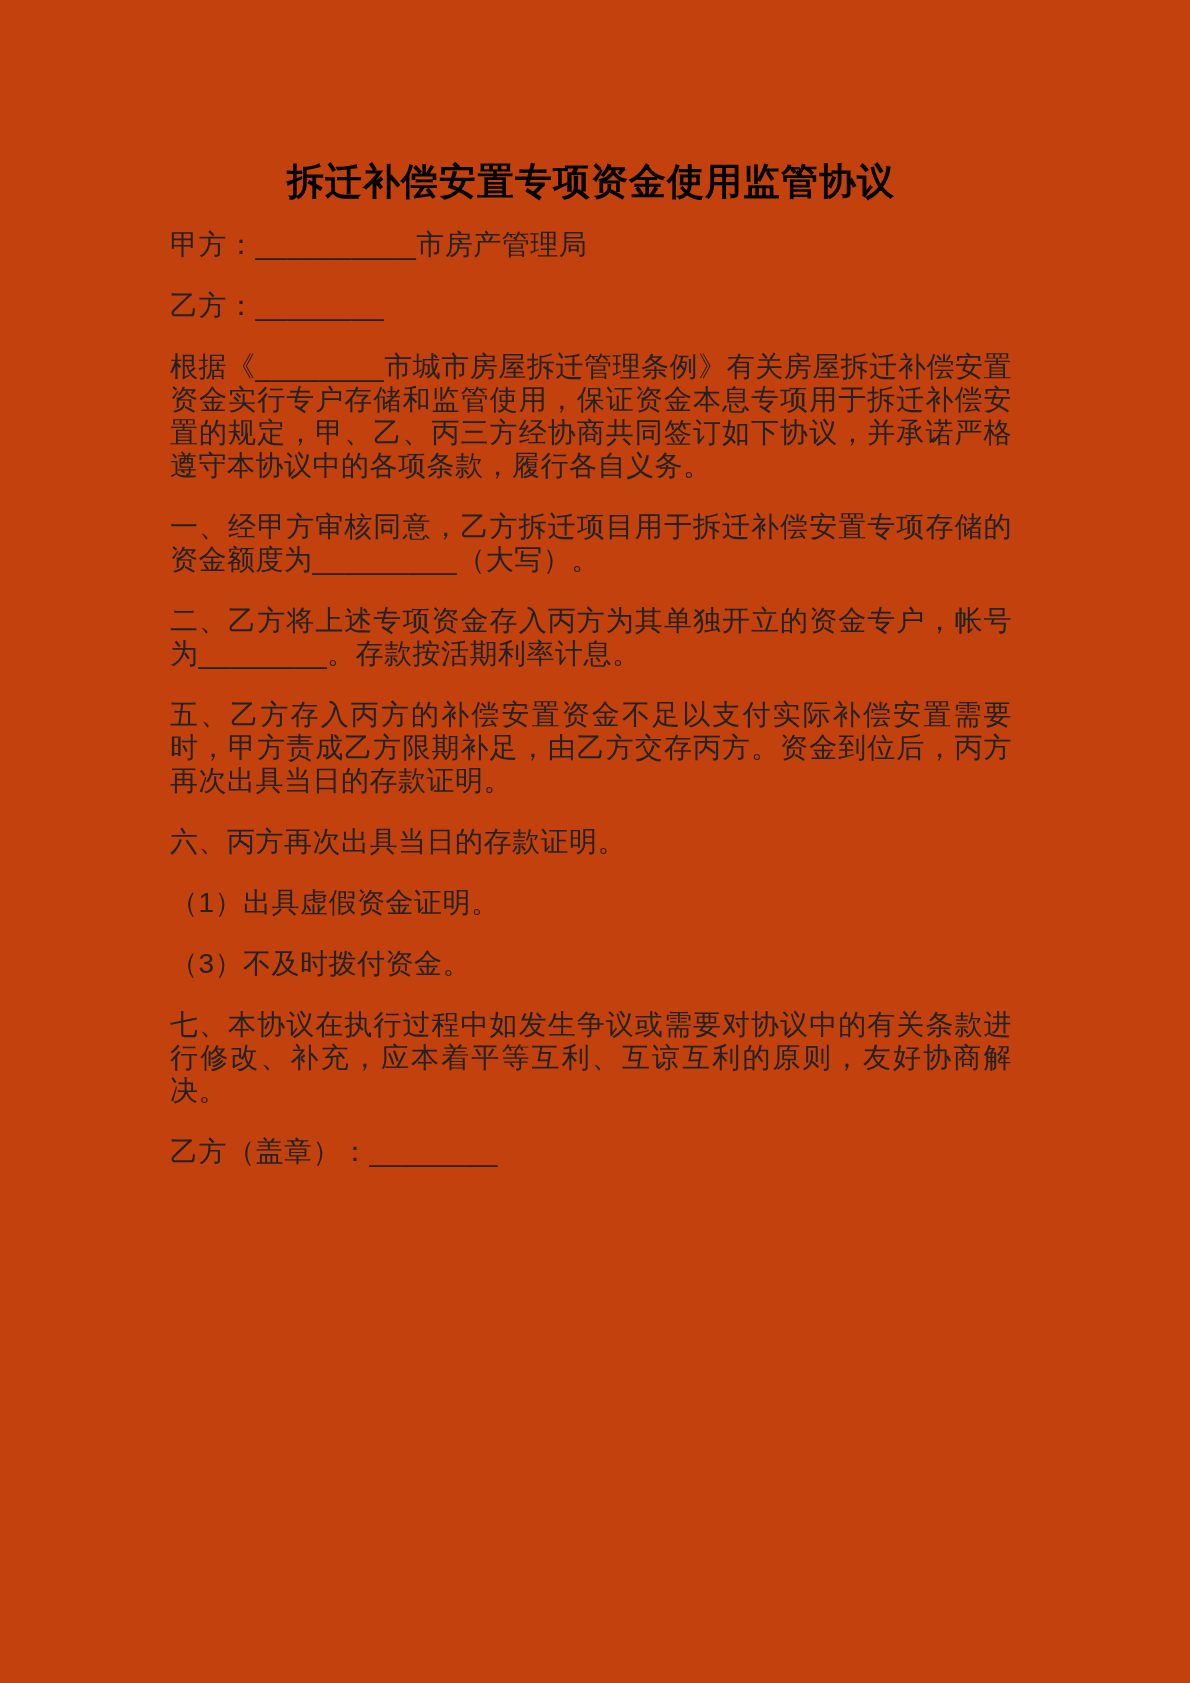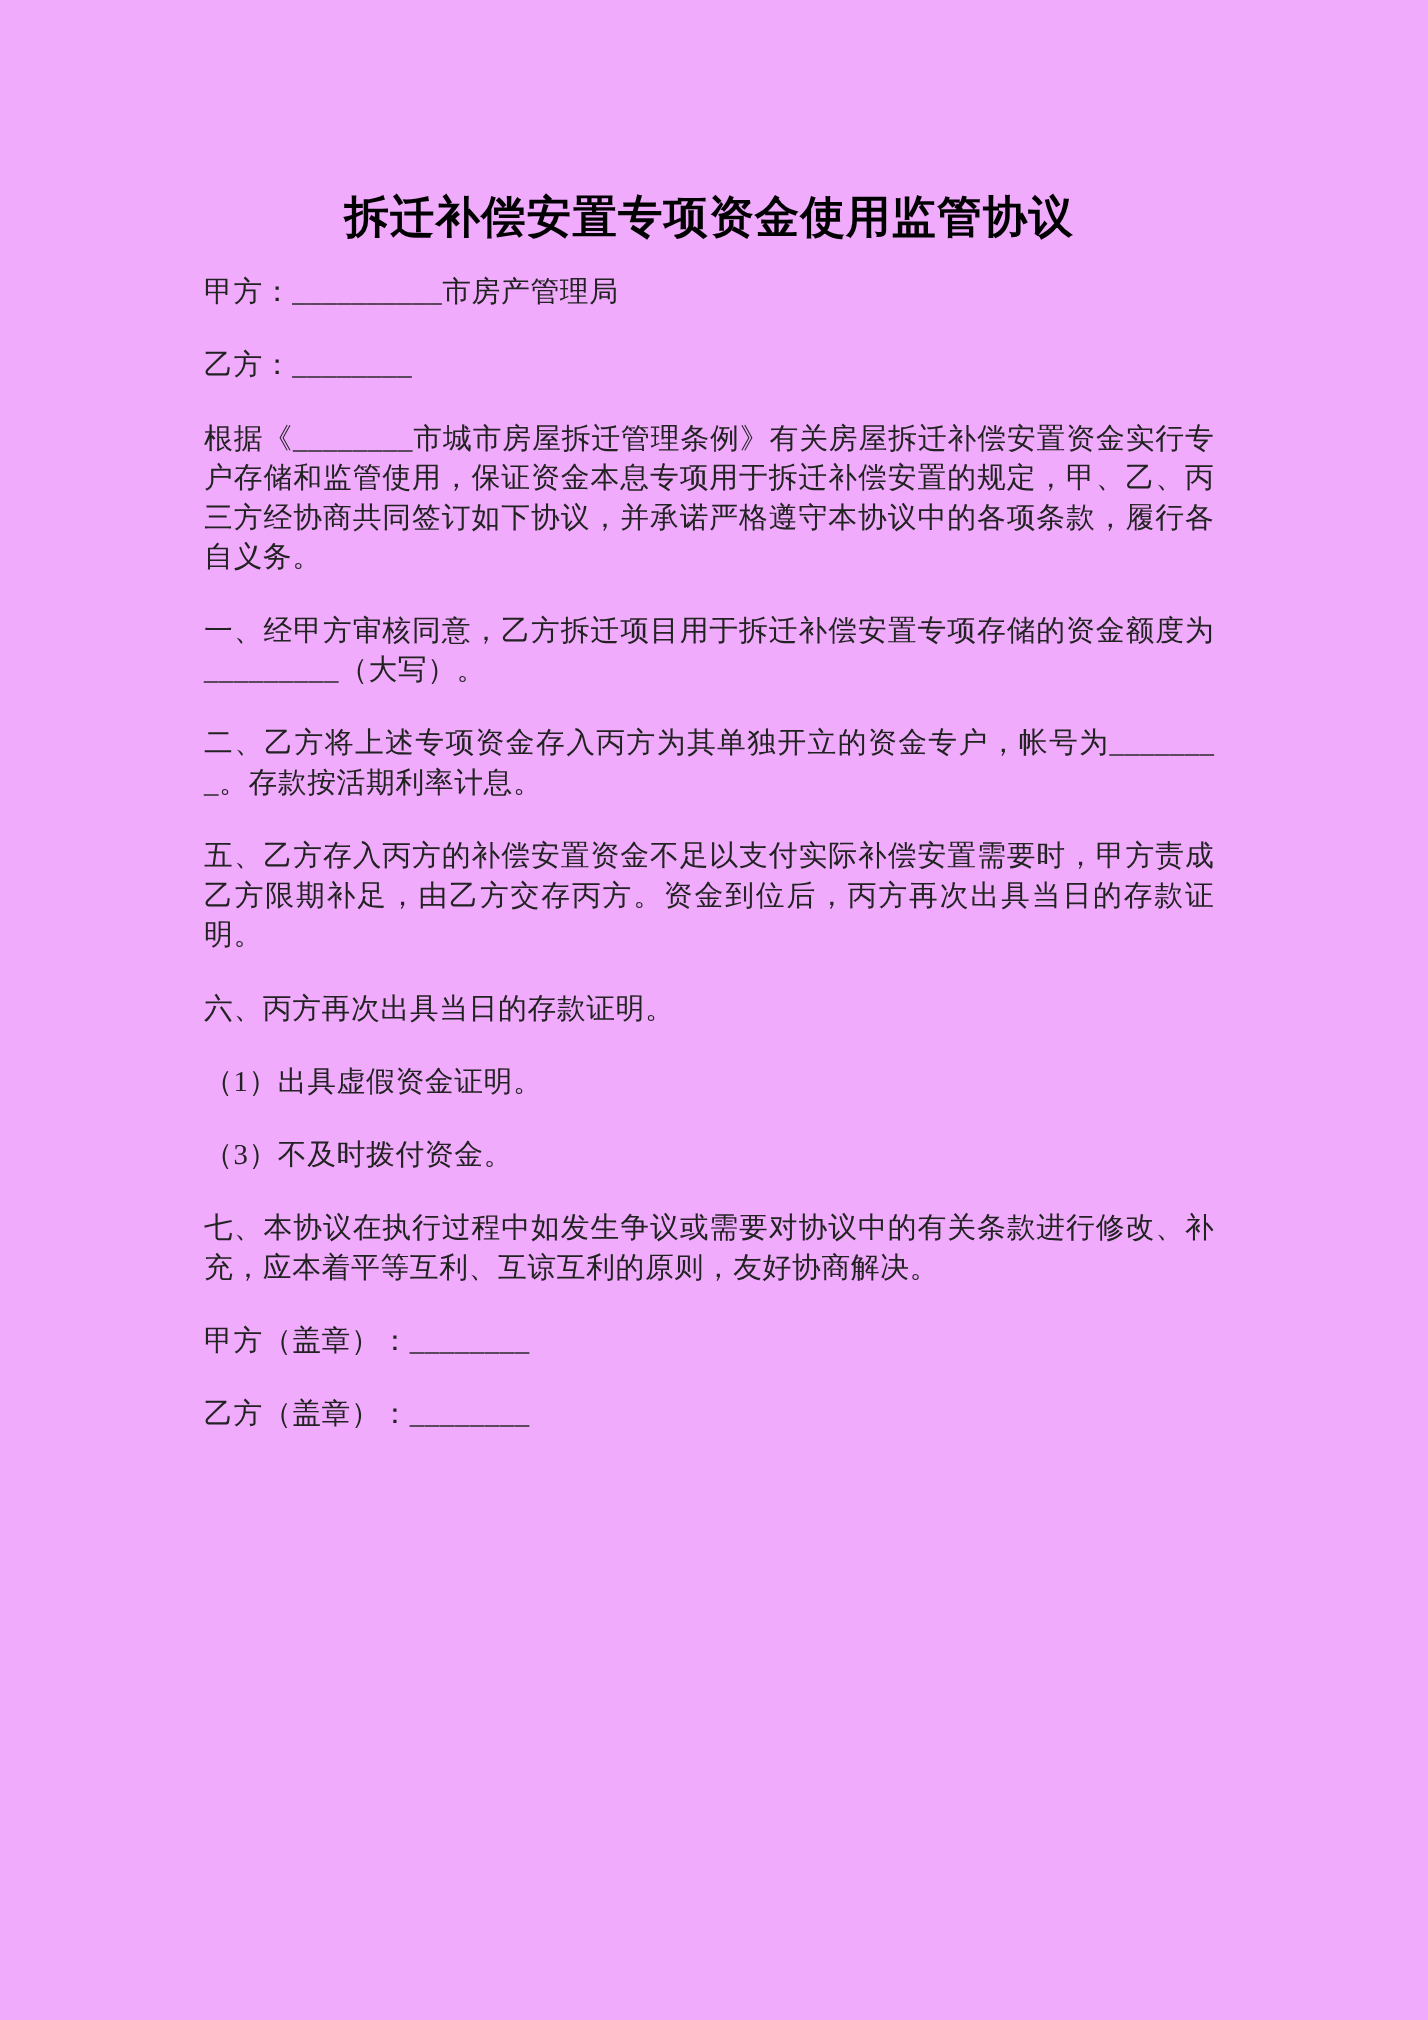--- a/index.html
+++ b/index.html
@@ -1,40 +1,40 @@
 <!DOCTYPE html>
 <html><head>
 <meta charset="utf-8">
 <style>
   * { margin: 0; padding: 0; box-sizing: border-box; }
   html, body { background: #ffffff; }
   .page {
     position: relative;
     width: 1190px;
     height: 1683px;
-    background: #f0abfc;
+    background: #c2410c;
     color: #222222;
-    font-family: Liberation Serif, serif;
+    font-family: Liberation Sans, sans-serif;
     overflow: hidden;
   }
   .content {
     padding: 158px 178px 0 170px;
   }
   .doc-title {
     font-size: 37px;
     line-height: 48px;
     font-weight: bold;
     text-align: center;
     letter-spacing: 1px;
     color: #000000;
     margin-bottom: 22px;
     white-space: nowrap;
   }
   .para {
-    font-size: 24px;
+    font-size: 28px;
     line-height: 33px;
     margin-bottom: 28px;
     text-align: justify;
     letter-spacing: 0.5px;
     word-break: break-all;
   }
 </style>
 </head>
 <body>
 
@@ -46,17 +46,16 @@
     <p class="para">甲方：__________市房产管理局</p>
     <p class="para">乙方：________</p>
     <p class="para">根据《________市城市房屋拆迁管理条例》有关房屋拆迁补偿安置资金实行专户存储和监管使用，保证资金本息专项用于拆迁补偿安置的规定，甲、乙、丙三方经协商共同签订如下协议，并承诺严格遵守本协议中的各项条款，履行各自义务。</p>
     <p class="para">一、经甲方审核同意，乙方拆迁项目用于拆迁补偿安置专项存储的资金额度为_________（大写）。</p>
     <p class="para">二、乙方将上述专项资金存入丙方为其单独开立的资金专户，帐号为________。存款按活期利率计息。</p>
     <p class="para">五、乙方存入丙方的补偿安置资金不足以支付实际补偿安置需要时，甲方责成乙方限期补足，由乙方交存丙方。资金到位后，丙方再次出具当日的存款证明。</p>
     <p class="para">六、丙方再次出具当日的存款证明。</p>
     <p class="para">（1）出具虚假资金证明。</p>
     <p class="para">（3）不及时拨付资金。</p>
     <p class="para">七、本协议在执行过程中如发生争议或需要对协议中的有关条款进行修改、补充，应本着平等互利、互谅互利的原则，友好协商解决。</p>
-    <p class="para">甲方（盖章）：________</p>
     <p class="para">乙方（盖章）：________</p>
 
   </div>
 </div>
 
 </body></html>

